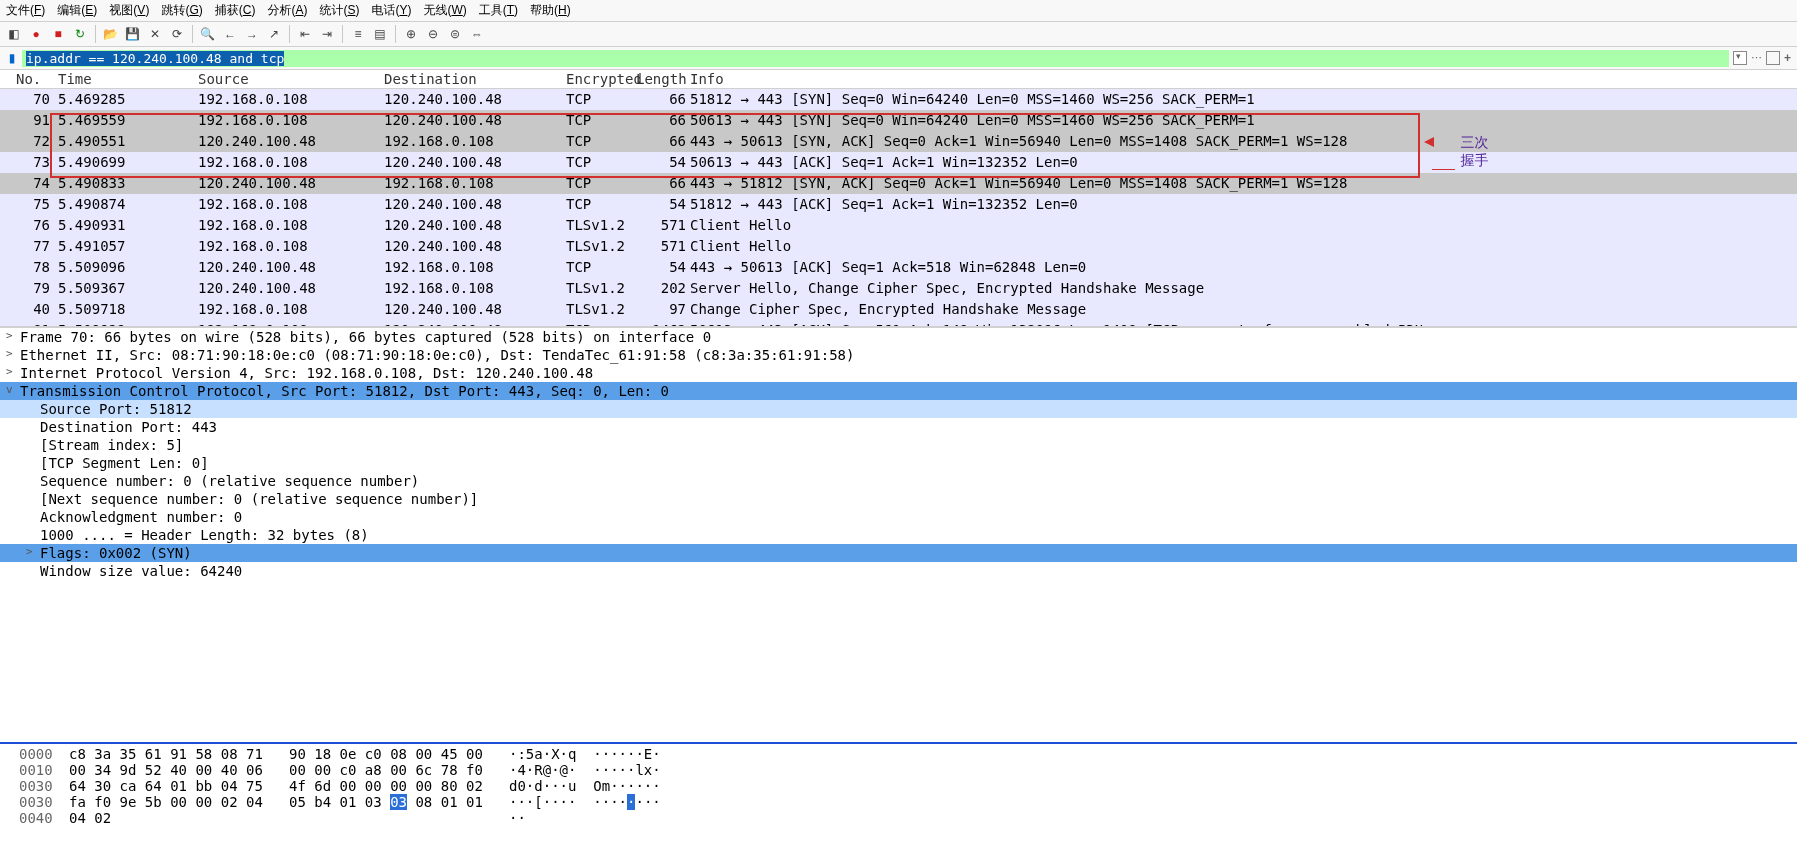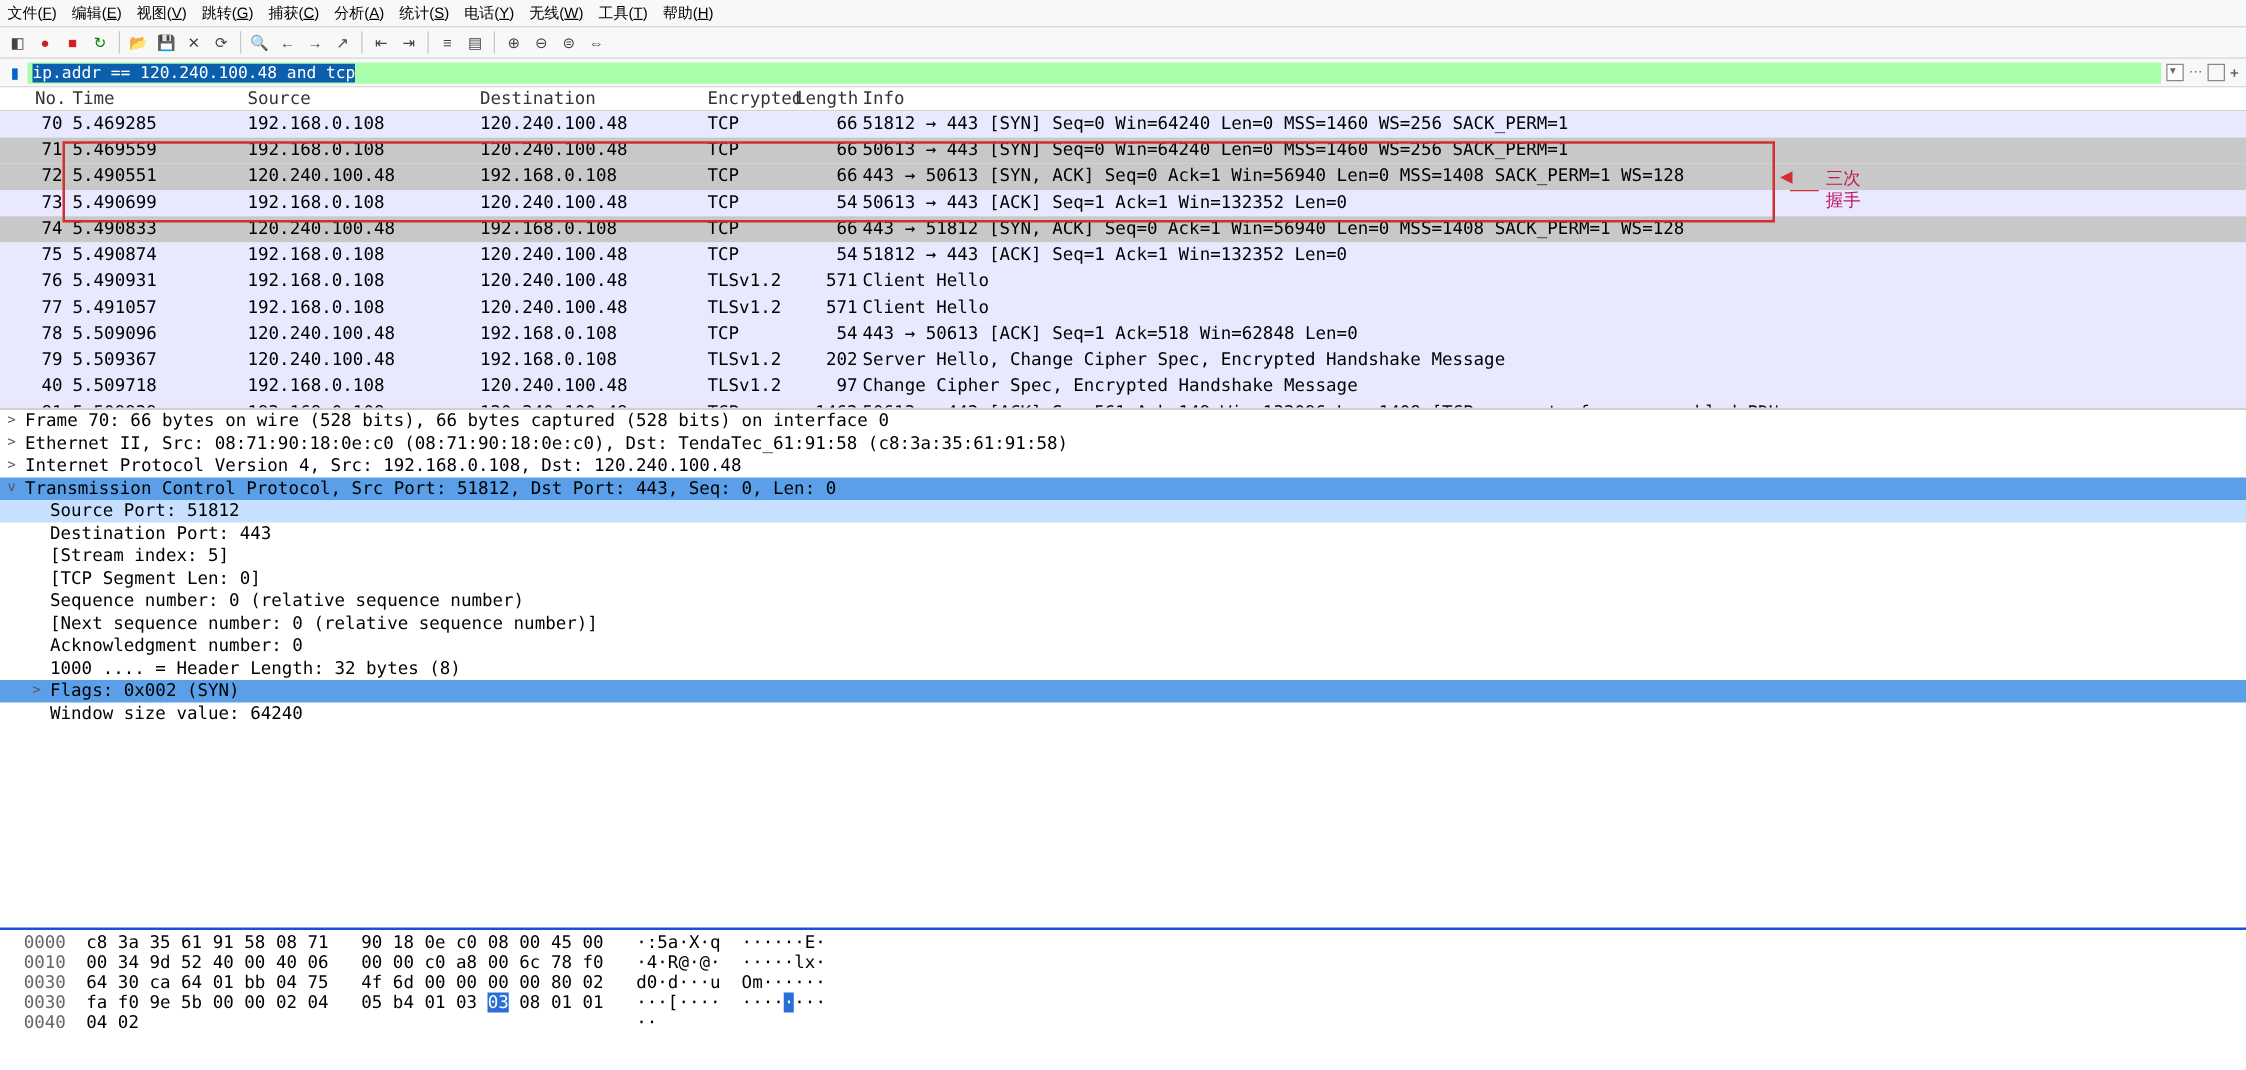--- a/index.html
+++ b/index.html
@@ -67,41 +67,41 @@
   }
   .ph-row, .pd-row {
     display:grid;
     grid-template-columns: 56px 140px 186px 182px 70px 54px 734px;
     font-family: Consolas, monospace;
     font-size: 14px;
     white-space: nowrap;
   }
   .ph-row { background:#fff; border-bottom:1px solid #d0d0d0; padding:1px 0;}
   .ph-row > div { padding:0 2px; color:#333;}
-  .ph-row > div:first-child { text-align:left; padding-left:16px;margin-left:12px;}
+  .ph-row > div:first-child { text-align:left; padding-left:16px;}
   .packet-body { height:260px; overflow:hidden;}
   .pd-row { height:21px; line-height:21px;}
   .pd-row > div { padding:0 2px; overflow:hidden;}
   .pd-row .no { text-align:right; padding-right:6px;}
   .pd-row .len { text-align:right; padding-right:2px;}
   .c-lav { background:#e8e8ff;}
   .c-gray { background:#c8c8c8;}
   .redbox-holder { position:absolute; left:0; top:0; pointer-events:none;}
   .redbox {
     position:absolute;
     border:2px solid #d23030;
     left:50px; top:43px;
     width:1370px; height:65px;
   }
   .arrow {
     position:absolute;
     left:1432px; top:64px;
-    color:#be185d;
+    color:#4c1d95;
     font-size:14px;
-    display:flex; align-items:center; gap:6px;
+    display:flex; align-items:flex-end; gap:6px;
   }
   .arrow::before {
     content:"";
     display:inline-block;
     width:40px; height:1px; background:#d23030;
   }
   .arrow .tri {
     position:absolute; left:-8px; top:3px;
     width:0;height:0;
     border-top:5px solid transparent;
@@ -209,21 +209,21 @@
       <div class="pd-row c-lav">
         <div class="no">70</div>
         <div>5.469285</div>
         <div>192.168.0.108</div>
         <div>120.240.100.48</div>
         <div>TCP</div>
         <div class="len">66</div>
         <div>51812 → 443 [SYN] Seq=0 Win=64240 Len=0 MSS=1460 WS=256 SACK_PERM=1</div>
       </div>
       <div class="pd-row c-gray">
-        <div class="no">71</div>
+        <div class="no">91</div>
         <div>5.469559</div>
         <div>192.168.0.108</div>
         <div>120.240.100.48</div>
         <div>TCP</div>
         <div class="len">66</div>
         <div>50613 → 443 [SYN] Seq=0 Win=64240 Len=0 MSS=1460 WS=256 SACK_PERM=1</div>
       </div>
       <div class="pd-row c-gray">
         <div class="no">72</div>
         <div>5.490551</div>

